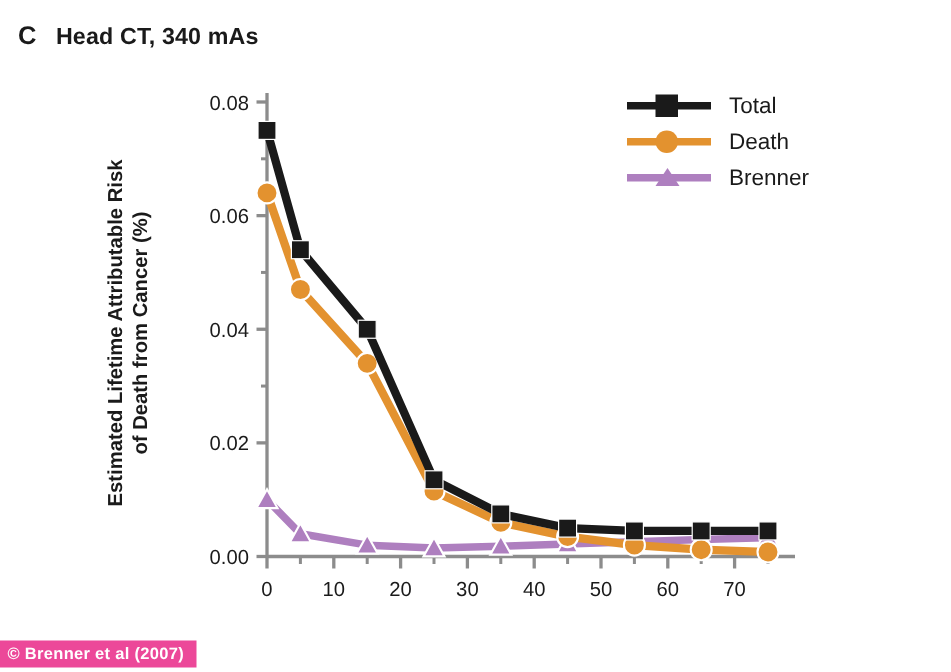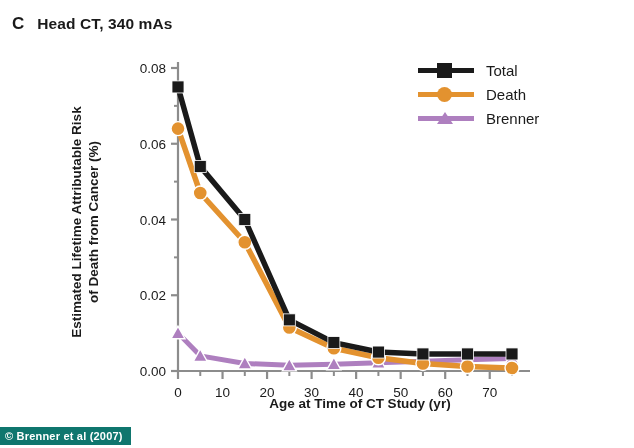--- a/index.html
+++ b/index.html
@@ -38,42 +38,41 @@
   #legend{position:absolute;left:418px;top:58px;}
   .legend-row{display:flex;align-items:center;height:24px;}
   .legend-key{width:56px;height:18px;position:relative;margin-right:12px;}
   .legend-line{position:absolute;left:0;top:7px;width:56px;height:5px;}
   .legend-mark{position:absolute;left:19px;top:2px;}
   .legend-label{font-size:15px;color:#1a1a1a;}
 
   
   #watermark{
     position:absolute;left:0px;top:427px;
-    background:#0f766e;color:#ffffff;
+    background:#ec4899;color:#ffffff;
     font-size:11px;font-weight:bold;
     padding:3px 8px 3px 5px;letter-spacing:0.2px;
   }
   .tick-label{font-size:13.5px;fill:#1a1a1a;font-family:"Liberation Sans",sans-serif;}
 </style>
 </head>
 <body>
 
 <div id="figure">
 
   <div id="title-row">
     <span id="panel-letter">C</span>
     <span id="title-text">Head CT, 340 mAs</span>
   </div>
 
   <div id="ylabel">
     <span class="l">Estimated Lifetime Attributable Risk</span>
     <span class="l">of Death from Cancer (%)</span>
   </div>
 
-  <div id="xlabel">Age at Time of CT Study (yr)</div>
 
   <svg id="plot" width="634" height="448">
       <line x1="178" y1="62" x2="178" y2="371" stroke="#8c8c8c" stroke-width="2.2"></line>
       <line x1="178" y1="371" x2="530" y2="371" stroke="#8c8c8c" stroke-width="2.2"></line>
       <line x1="171" y1="371" x2="178" y2="371" stroke="#8c8c8c" stroke-width="2.2"></line>
       <text x="166" y="376" text-anchor="end" class="tick-label">0.00</text>
       <line x1="171" y1="295.25" x2="178" y2="295.25" stroke="#8c8c8c" stroke-width="2.2"></line>
       <text x="166" y="300.25" text-anchor="end" class="tick-label">0.02</text>
       <line x1="171" y1="219.5" x2="178" y2="219.5" stroke="#8c8c8c" stroke-width="2.2"></line>
       <text x="166" y="224.5" text-anchor="end" class="tick-label">0.04</text>

